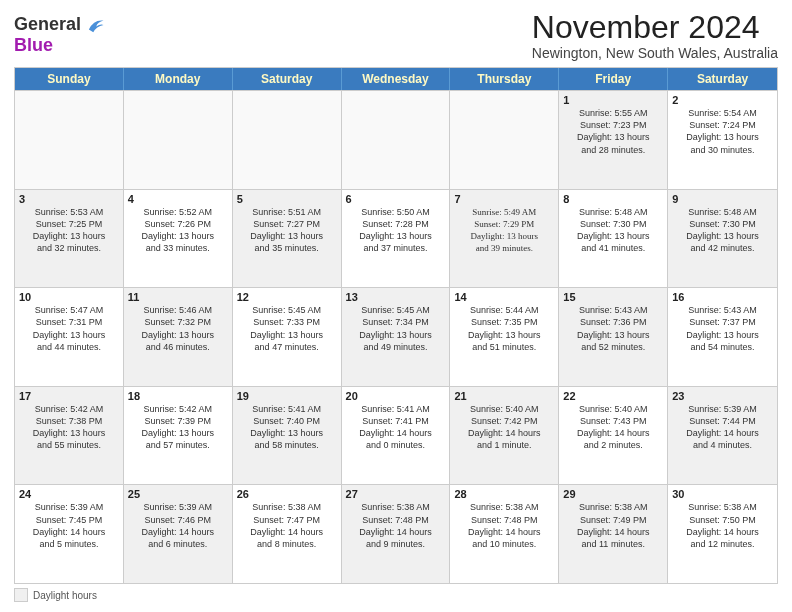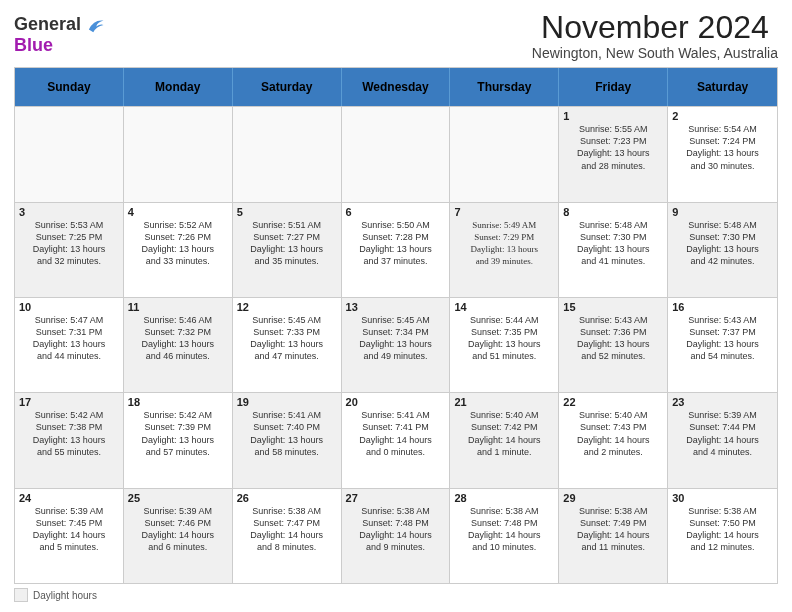--- a/index.html
+++ b/index.html
@@ -33,21 +33,21 @@
       font-weight: bold;
       color: #333;
       line-height: 1.1;
     }
     .logo-icon {
       width: 22px;
       height: 22px;
       margin-left: 2px;
     }
     .title-block {
-      text-align: center;
+      text-align: left;
     }
     .month-title {
       font-size: 32px;
       font-weight: normal;
       color: #222;
       line-height: 1.1;
     }
     .location {
       font-size: 14px;
       color: #444;
@@ -57,25 +57,25 @@
       display: flex;
       flex-direction: column;
       border: 1px solid #ccc;
     }
     .cal-header-row {
       display: grid;
       grid-template-columns: repeat(7, 1fr);
       background: #3a7bbf;
     }
     .cal-header-cell {
-      color: #000000;
+      color: #fef9c3;
       font-size: 12px;
       font-weight: bold;
       text-align: center;
-      padding: 12px 2px;
+      padding: 4px 2px;
       border-right: 1px solid #5a9bd4;
     }
     .cal-header-cell:last-child { border-right: none; }
     .cal-body {
       flex: 1;
       display: flex;
       flex-direction: column;
     }
     .cal-row {
       display: grid;

